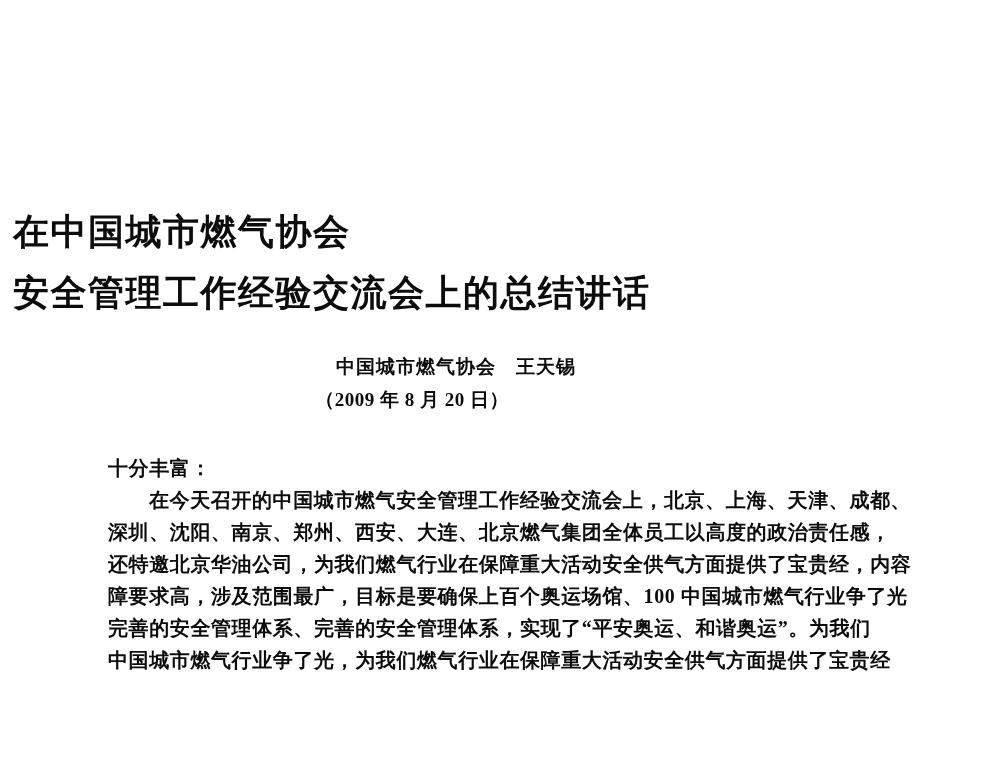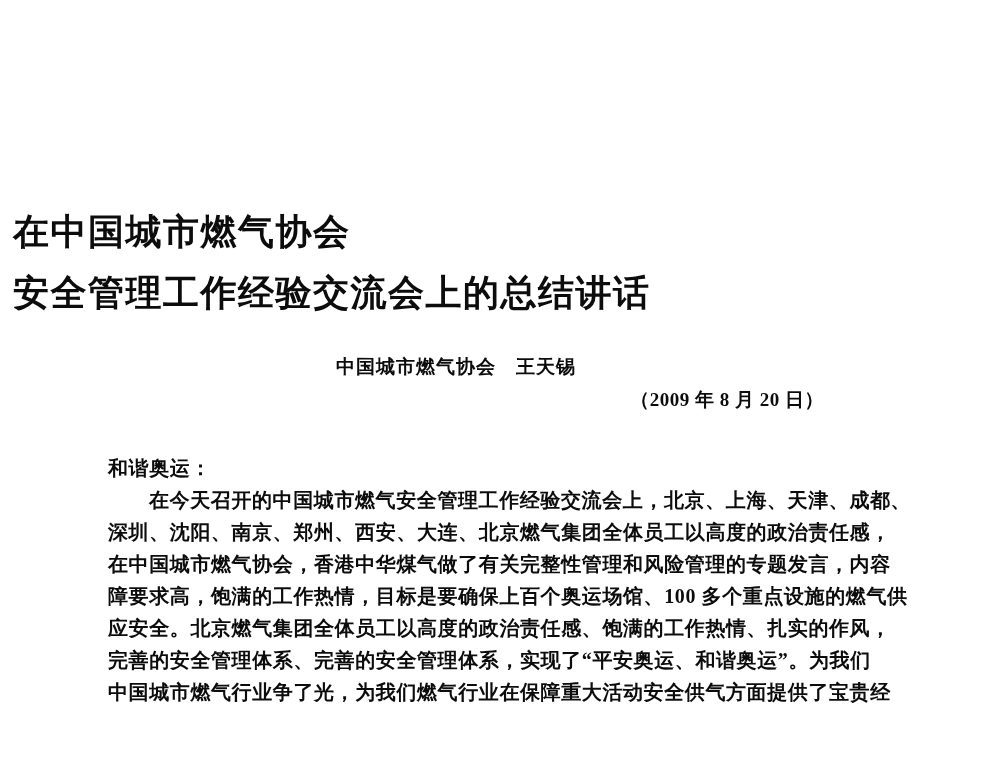--- a/index.html
+++ b/index.html
@@ -39,21 +39,21 @@
     line-height: 24px;
     font-weight: bold;
     letter-spacing: 1px;
     white-space: nowrap;
   }
   .dateline {
     position: absolute;
     top: 388px;
     left: 0;
     width: 824px;
-    text-align: right;
+    text-align: center;
     font-size: 19px;
     line-height: 24px;
     font-weight: bold;
     letter-spacing: 0.5px;
     white-space: nowrap;
   }
   .body-text {
     position: absolute;
     top: 452px;
     left: 108px;
@@ -76,23 +76,22 @@
 
   <h1 class="title-line title-line-1">在中国城市燃气协会</h1>
 
   <h1 class="title-line title-line-2">安全管理工作经验交流会上的总结讲话</h1>
 
   <div class="byline">中国城市燃气协会　王天锡</div>
 
   <div class="dateline">（2009 年 8 月 20 日）</div>
 
   <div class="body-text">
-    <div class="body-line">和谐奥运：</div>
+    <div class="body-line">十分丰富：</div>
     <div class="body-line indent">在今天召开的中国城市燃气安全管理工作经验交流会上，北京、上海、天津、成都、</div>
     <div class="body-line">深圳、沈阳、南京、郑州、西安、大连、北京燃气集团全体员工以高度的政治责任感，</div>
-    <div class="body-line">在中国城市燃气协会，香港中华煤气做了有关完整性管理和风险管理的专题发言，内容</div>
-    <div class="body-line">障要求高，饱满的工作热情，目标是要确保上百个奥运场馆、100 多个重点设施的燃气供</div>
-    <div class="body-line">应安全。北京燃气集团全体员工以高度的政治责任感、饱满的工作热情、扎实的作风，</div>
+    <div class="body-line">还特邀北京华油公司，为我们燃气行业在保障重大活动安全供气方面提供了宝贵经，内容</div>
+    <div class="body-line">障要求高，涉及范围最广，目标是要确保上百个奥运场馆、100 中国城市燃气行业争了光</div>
     <div class="body-line">完善的安全管理体系、完善的安全管理体系，实现了“平安奥运、和谐奥运”。为我们</div>
     <div class="body-line">中国城市燃气行业争了光，为我们燃气行业在保障重大活动安全供气方面提供了宝贵经</div>
   </div>
 
 </div>
 
 </body></html>

